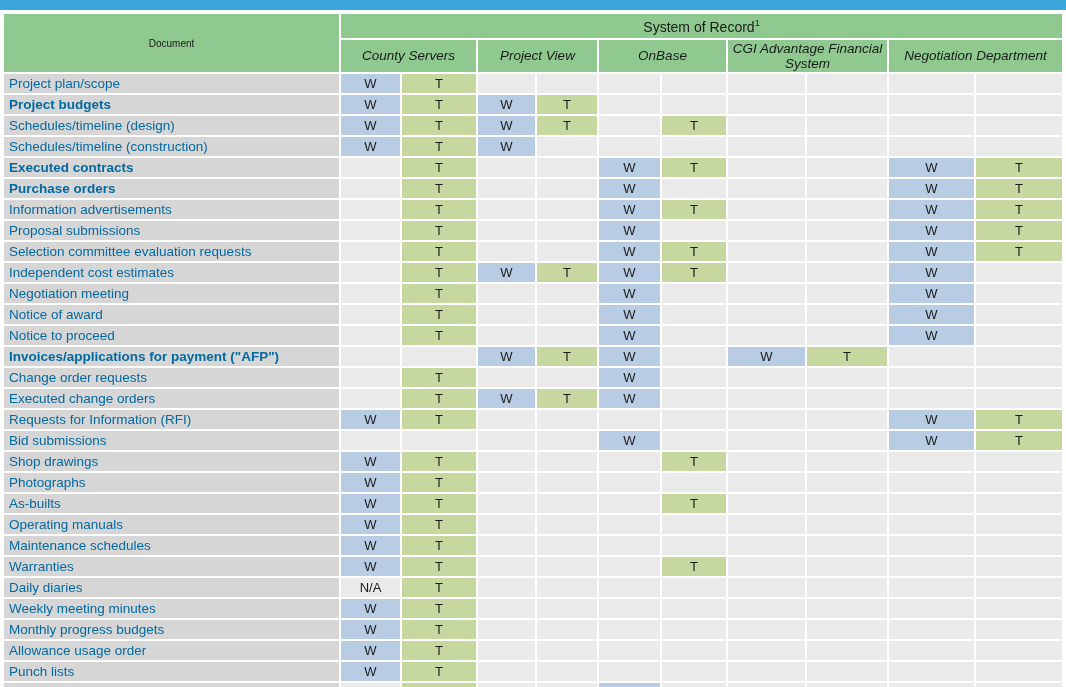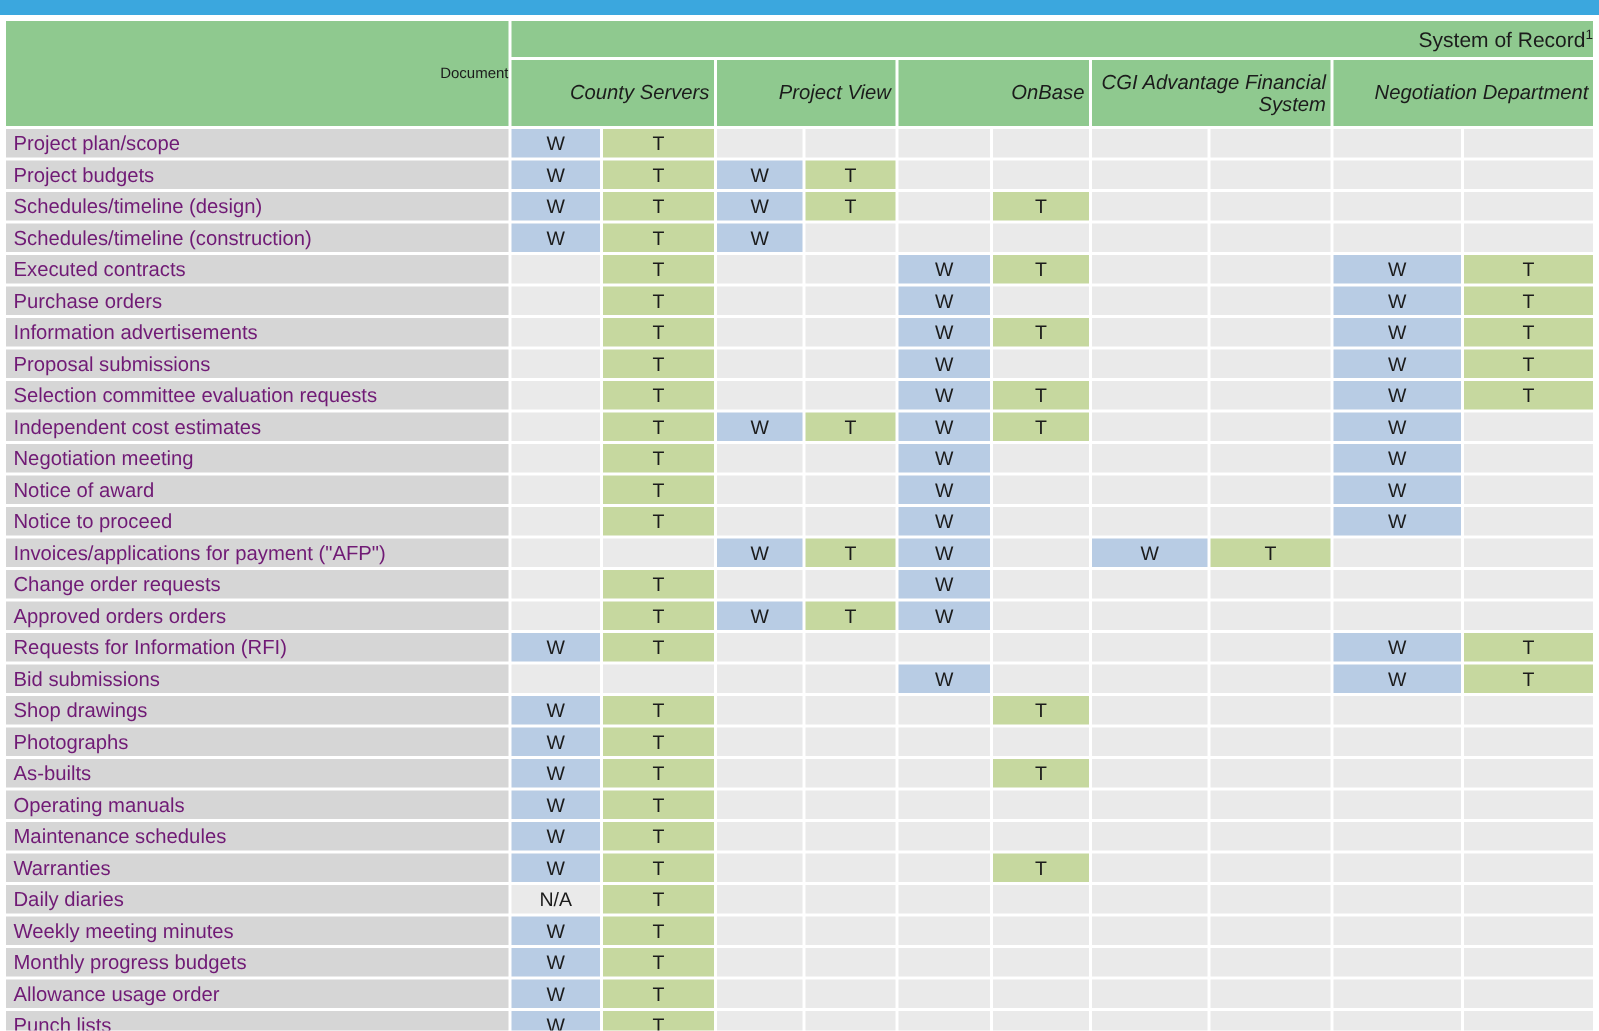--- a/index.html
+++ b/index.html
@@ -19,43 +19,43 @@
     border-spacing: 2px;
     table-layout: fixed;
     width: 1062px;
     margin-left: 2px;
   }
   th, td { padding: 0; overflow: hidden; }
   thead th {
     background: var(--header-green, #8FC98F);
     color: #1b1b1b;
     font-weight: normal;
-    text-align: right;
+    text-align: center;
     vertical-align: middle;
   }
   th.doc-head { font-size: 10px; }
   th.group-head { font-size: 14px; height: 24px; }
   th.group-head sup { font-size: 9px; }
   th.sys-head {
     font-style: italic;
     font-size: 13.5px;
-    height: 44px;
+    height: 32px;
     line-height: 1.12;
     padding: 0 3px;
   }
   tbody td { height: 19px; vertical-align: middle; }
   td.doc {
     background: var(--doc-gray, #D6D6D6);
     text-align: left;
     padding-left: 5px;
     font-size: 13.5px;
-    color: #701a75;
+    color: #0369a1;
     white-space: nowrap;
   }
-  tr.bold td.doc { font-weight: normal; }
+  tr.bold td.doc { font-weight: bold; }
   td.mark {
     background: var(--empty-gray, #EAEAEA);
     text-align: center;
     font-size: 13px;
     color: #1b1b1b;
   }
   td.mark.w { background: var(--w-blue, #B8CCE4); }
   td.mark.t { background: var(--t-green, #C6D89F); }
 </style>
 </head>
@@ -280,21 +280,21 @@
         <td class="mark"></td>
         <td class="mark"></td>
         <td class="mark w">W</td>
         <td class="mark"></td>
         <td class="mark"></td>
         <td class="mark"></td>
         <td class="mark"></td>
         <td class="mark"></td>
       </tr>
       <tr class="">
-        <td class="doc">Approved orders orders</td>
+        <td class="doc">Executed change orders</td>
         <td class="mark"></td>
         <td class="mark t">T</td>
         <td class="mark w">W</td>
         <td class="mark t">T</td>
         <td class="mark w">W</td>
         <td class="mark"></td>
         <td class="mark"></td>
         <td class="mark"></td>
         <td class="mark"></td>
         <td class="mark"></td>

